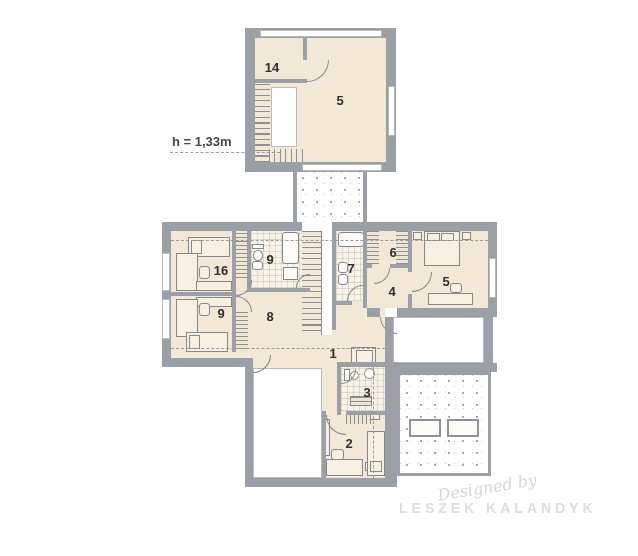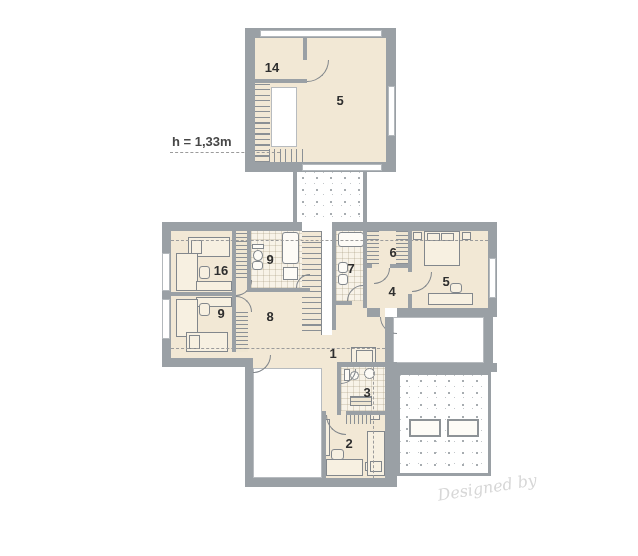--- a/index.html
+++ b/index.html
@@ -199,14 +199,15 @@
   <div class="lbl" style="left:393px;top:252px;">6</div>
   <div class="lbl" style="left:351px;top:268px;">7</div>
   <div class="lbl" style="left:270px;top:316px;">8</div>
   <div class="lbl" style="left:221px;top:313px;">9</div>
   <div class="lbl" style="left:221px;top:270px;">16</div>
   <div class="lbl" style="left:270px;top:259px;">9</div>
   <div class="lbl" style="left:272px;top:67px;">14</div>
   <div class="lbl" style="left:340px;top:100px;">5</div>
 
   <div class="wm1" style="left:437px;top:478px;">Designed by</div>
+  <div class="wm2" style="left:399px;top:500px;">LESZEK KALANDYK</div>
 
 </div>
 
 </body></html>

